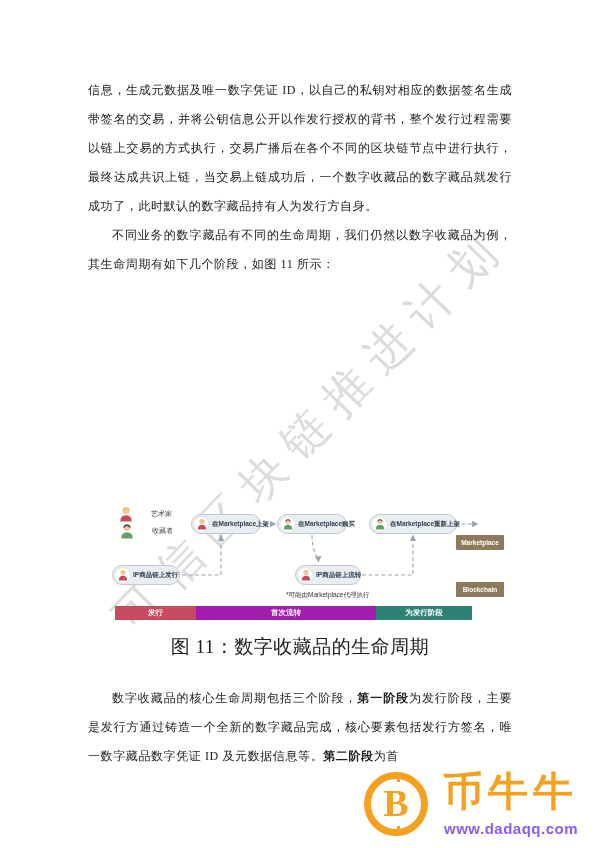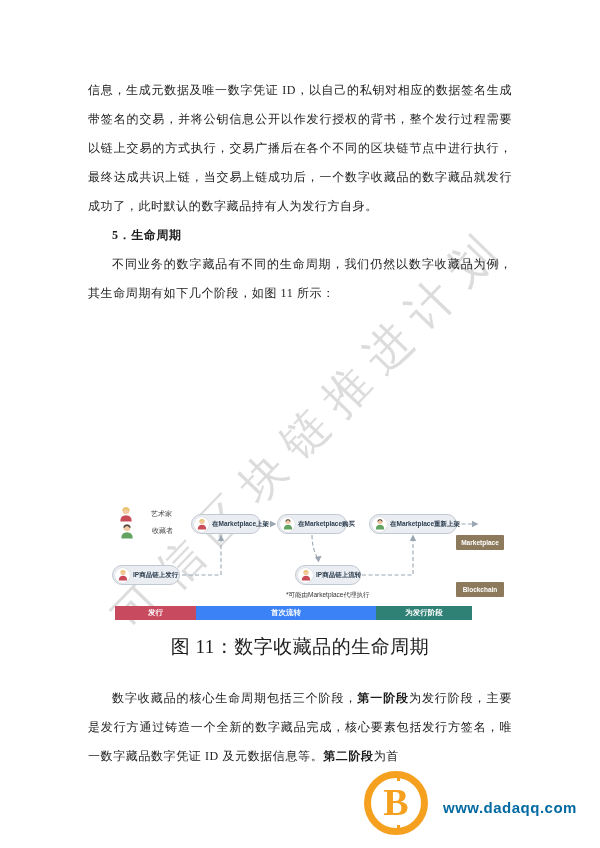--- a/index.html
+++ b/index.html
@@ -72,33 +72,32 @@
   .prong{position:absolute;width:3px;height:6px;background:#f5a01e;left:26px;}
   .prong.top{top:-3px;}
   .prong.bottom{bottom:-3px;}
   .logo-right{display:flex;flex-direction:column;align-items:center;}
   .brand{
     font-family:"Liberation Sans","DejaVu Sans",sans-serif;font-weight:bold;
     font-size:40px;line-height:1;color:#f5a01e;letter-spacing:5px;
   }
   .brand-url{
     font-family:"Liberation Sans","DejaVu Sans",sans-serif;font-weight:bold;
-    font-size:15px;color:#0369a1;margin-top:9px;letter-spacing:.5px;align-self:flex-end;
+    font-size:15px;color:#8b5cf6;margin-top:9px;letter-spacing:.5px;align-self:flex-end;
   }
 </style>
 </head>
 <body>
 
 <div class="page">
 
   <div class="watermark">可信区块链推进计划</div>
 
   <div class="content body-text">
     <p>信息，生成元数据及唯一数字凭证 ID，以自己的私钥对相应的数据签名生成带签名的交易，并将公钥信息公开以作发行授权的背书，整个发行过程需要以链上交易的方式执行，交易广播后在各个不同的区块链节点中进行执行，最终达成共识上链，当交易上链成功后，一个数字收藏品的数字藏品就发行成功了，此时默认的数字藏品持有人为发行方自身。</p>
-    <p class="heading">5．生命周期</p>
     <p class="indent">不同业务的数字藏品有不同的生命周期，我们仍然以数字收藏品为例，其生命周期有如下几个阶段，如图 11 所示：</p>
   </div>
 
   <div class="content figure">
 
     <svg class="fig-svg" viewBox="0 0 412 124">
       <g stroke="#9aa7b2" stroke-width="1.1" stroke-dasharray="4 2.5" fill="none">
         <path d="M79,73 H118 V37"></path>
         <path d="M160,22 H168"></path>
         <path d="M209,33 C209,42 211,50 214.5,56"></path>
@@ -182,36 +181,37 @@
       <span>IP商品链上流转</span>
     </div>
 
     <div class="fig-note">*可能由Marketplace代理执行</div>
 
     <div class="side-box" style="left:353px;top:33px;">Marketplace</div>
     <div class="side-box" style="left:353px;top:80px;">Blockchain</div>
 
     <div class="phase-bar">
       <div class="phase" style="width: 81px; background: rgb(200, 74, 95);">发行</div>
-      <div class="phase" style="width: 180px; background: #3b82f6;">首次流转</div>
+      <div class="phase" style="width: 180px; background: #a21caf;">首次流转</div>
       <div class="phase" style="width: 96px; background: rgb(46, 129, 116);">为发行阶段</div>
     </div>
   </div>
 
   <div class="content caption">图 11：数字收藏品的生命周期</div>
 
   <div class="content body-text para4">
     <p class="indent"><span>数字收藏品的核心生命周期包括三个阶段，</span><span class="bold">第一阶段</span><span>为发行阶段，主要是发行方通过铸造一个全新的数字藏品完成，核心要素包括发行方签名，唯一数字藏品数字凭证 ID 及元数据信息等。</span><span class="bold">第二阶段</span><span>为首</span></p>
   </div>
 
 
   <div class="content logo">
     <div class="coin">
       <span class="prong top"></span>
       <span class="coin-b">B</span>
       <span class="prong bottom"></span>
     </div>
     <div class="logo-right">
+      <span class="brand">币牛牛</span>
       <span class="brand-url">www.dadaqq.com</span>
     </div>
   </div>
 
 </div>
 
 </body></html>

